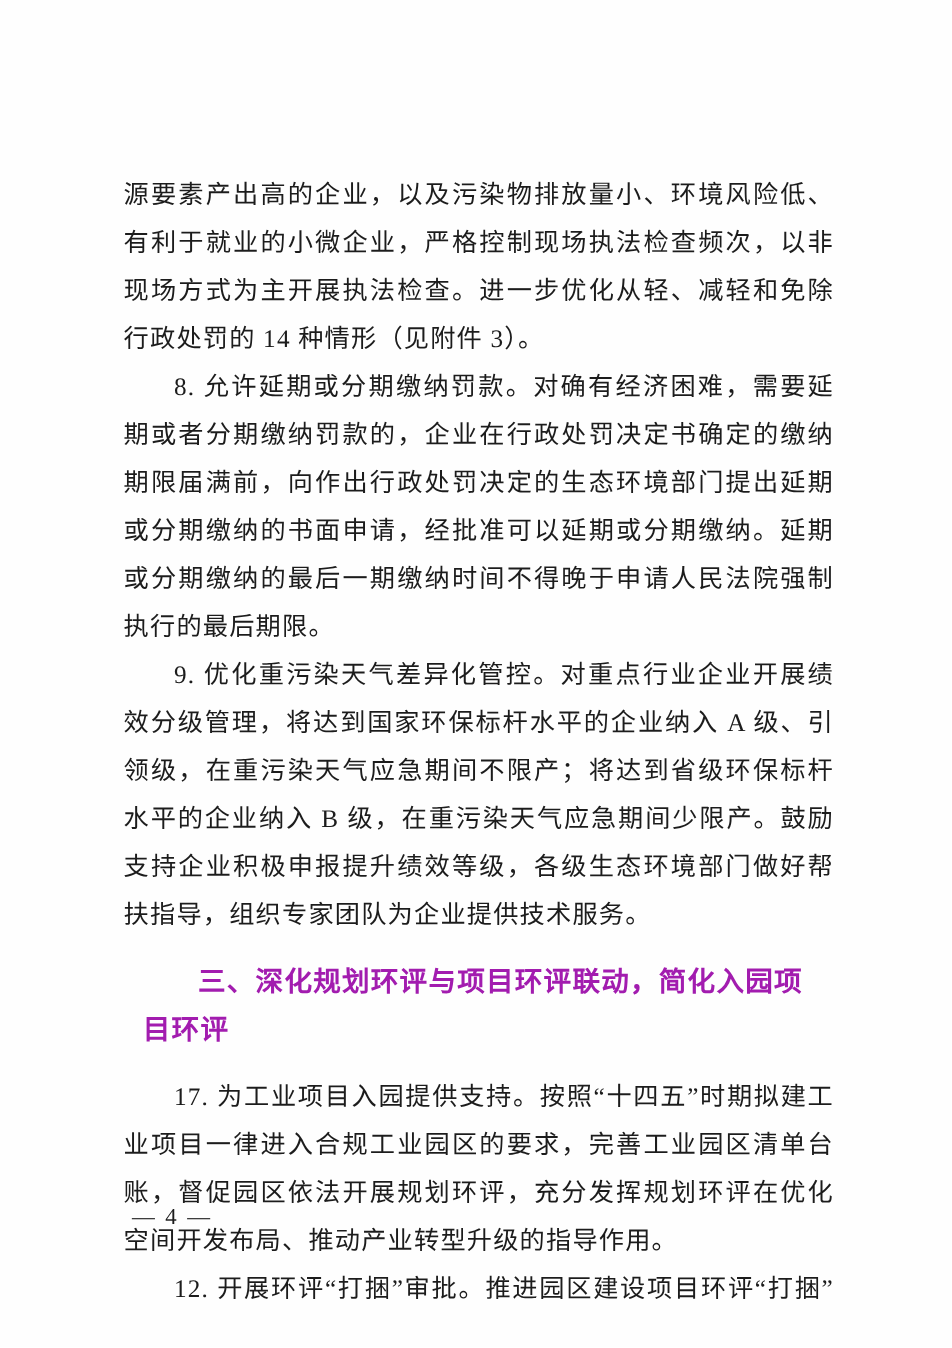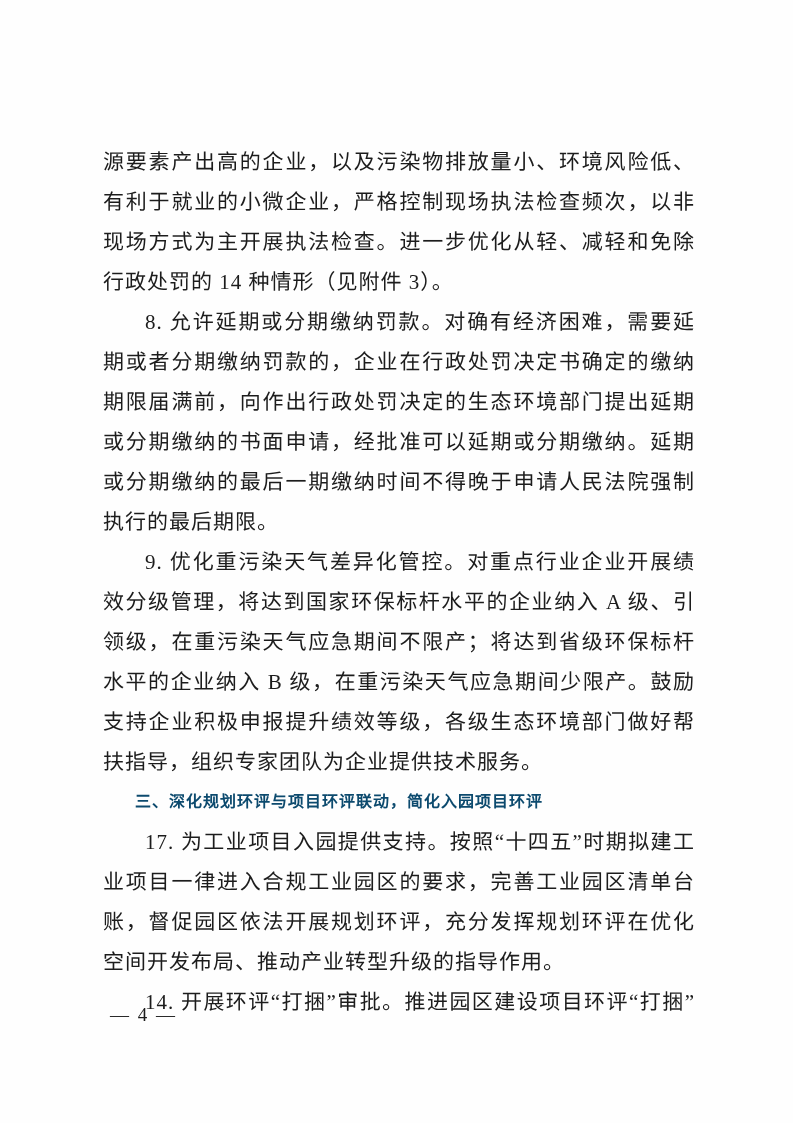--- a/index.html
+++ b/index.html
@@ -31,28 +31,28 @@
     text-justify: inter-ideograph;
     text-indent: 2em;
   }
   .para.no-indent {
     text-indent: 0;
   }
   .para.fill-last {
     text-align-last: justify;
   }
   .section-heading {
-    margin: 0;
+    margin: 16px;
     font-family: "Liberation Sans", "DejaVu Sans", sans-serif;
     font-weight: bold;
-    font-size: 16px;
+    font-size: 23px;
     line-height: 40px;
     letter-spacing: 1px;
     text-indent: 2em;
-    color: #0c4a6e;
+    color: #a21caf;
   }
   .page-footer {
     position: absolute;
     left: 110px;
     top: 1001px;
     font-size: 19px;
     line-height: 28px;
     letter-spacing: 2px;
     color: #1c1c1c;
   }
@@ -60,16 +60,16 @@
 </head>
 <body>
 
 <div class="page">
   <div class="page-body">
     <p class="para no-indent">源要素产出高的企业，以及污染物排放量小、环境风险低、有利于就业的小微企业，严格控制现场执法检查频次，以非现场方式为主开展执法检查。进一步优化从轻、减轻和免除行政处罚的 14 种情形（见附件 3）。</p>
     <p class="para">8. 允许延期或分期缴纳罚款。对确有经济困难，需要延期或者分期缴纳罚款的，企业在行政处罚决定书确定的缴纳期限届满前，向作出行政处罚决定的生态环境部门提出延期或分期缴纳的书面申请，经批准可以延期或分期缴纳。延期或分期缴纳的最后一期缴纳时间不得晚于申请人民法院强制执行的最后期限。</p>
     <p class="para">9. 优化重污染天气差异化管控。对重点行业企业开展绩效分级管理，将达到国家环保标杆水平的企业纳入 A 级、引领级，在重污染天气应急期间不限产；将达到省级环保标杆水平的企业纳入 B 级，在重污染天气应急期间少限产。鼓励支持企业积极申报提升绩效等级，各级生态环境部门做好帮扶指导，组织专家团队为企业提供技术服务。</p>
     <h2 class="section-heading">三、深化规划环评与项目环评联动，简化入园项目环评</h2>
     <p class="para">17. 为工业项目入园提供支持。按照“十四五”时期拟建工业项目一律进入合规工业园区的要求，完善工业园区清单台账，督促园区依法开展规划环评，充分发挥规划环评在优化空间开发布局、推动产业转型升级的指导作用。</p>
-    <p class="para fill-last">14. 开展环评“打捆”审批。推进园区建设项目环评“打捆”</p>
+    <p class="para fill-last">12. 开展环评“打捆”审批。推进园区建设项目环评“打捆”</p>
   </div>
   <div class="page-footer">— 4 —</div>
 </div>
 
 </body></html>

